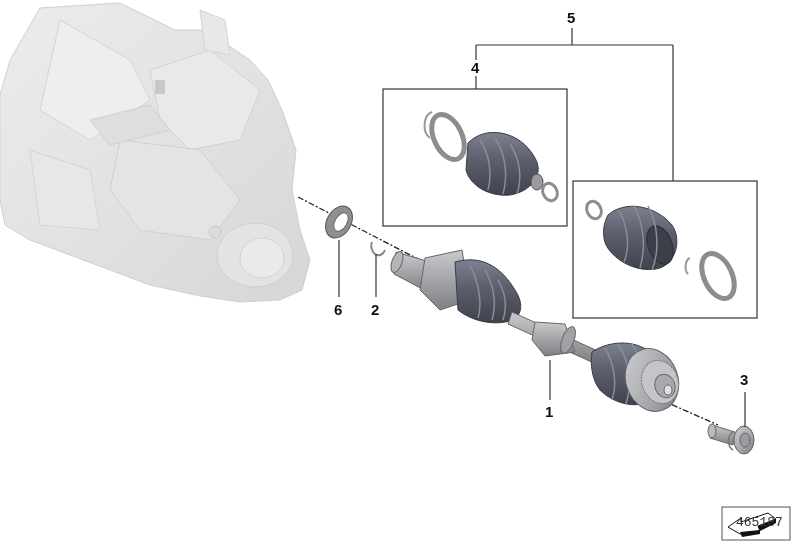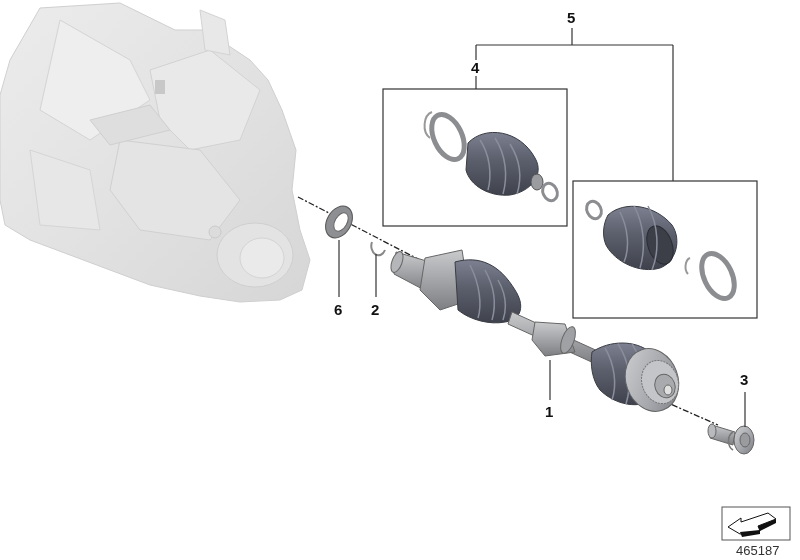--- a/index.html
+++ b/index.html
@@ -142,14 +142,14 @@
     <path d="M758,526 L776,519 L776,523 L760,531 Z" fill="#111"></path>
   </g>
 </svg>
 
   <div class="label" style="left:567px;top:10px;">5</div>
   <div class="label" style="left:471px;top:60px;">4</div>
   <div class="label" style="left:334px;top:302px;">6</div>
   <div class="label" style="left:371px;top:302px;">2</div>
   <div class="label" style="left:545px;top:404px;">1</div>
   <div class="label" style="left:740px;top:372px;">3</div>
-  <div class="diagram-id" style="left:736px;top:544px;">465187</div>
+  <div class="diagram-id" style="left:736px;top:516px;font-family:Liberation Mono, monospace;">465187</div>
 </div>
 
 </body></html>

